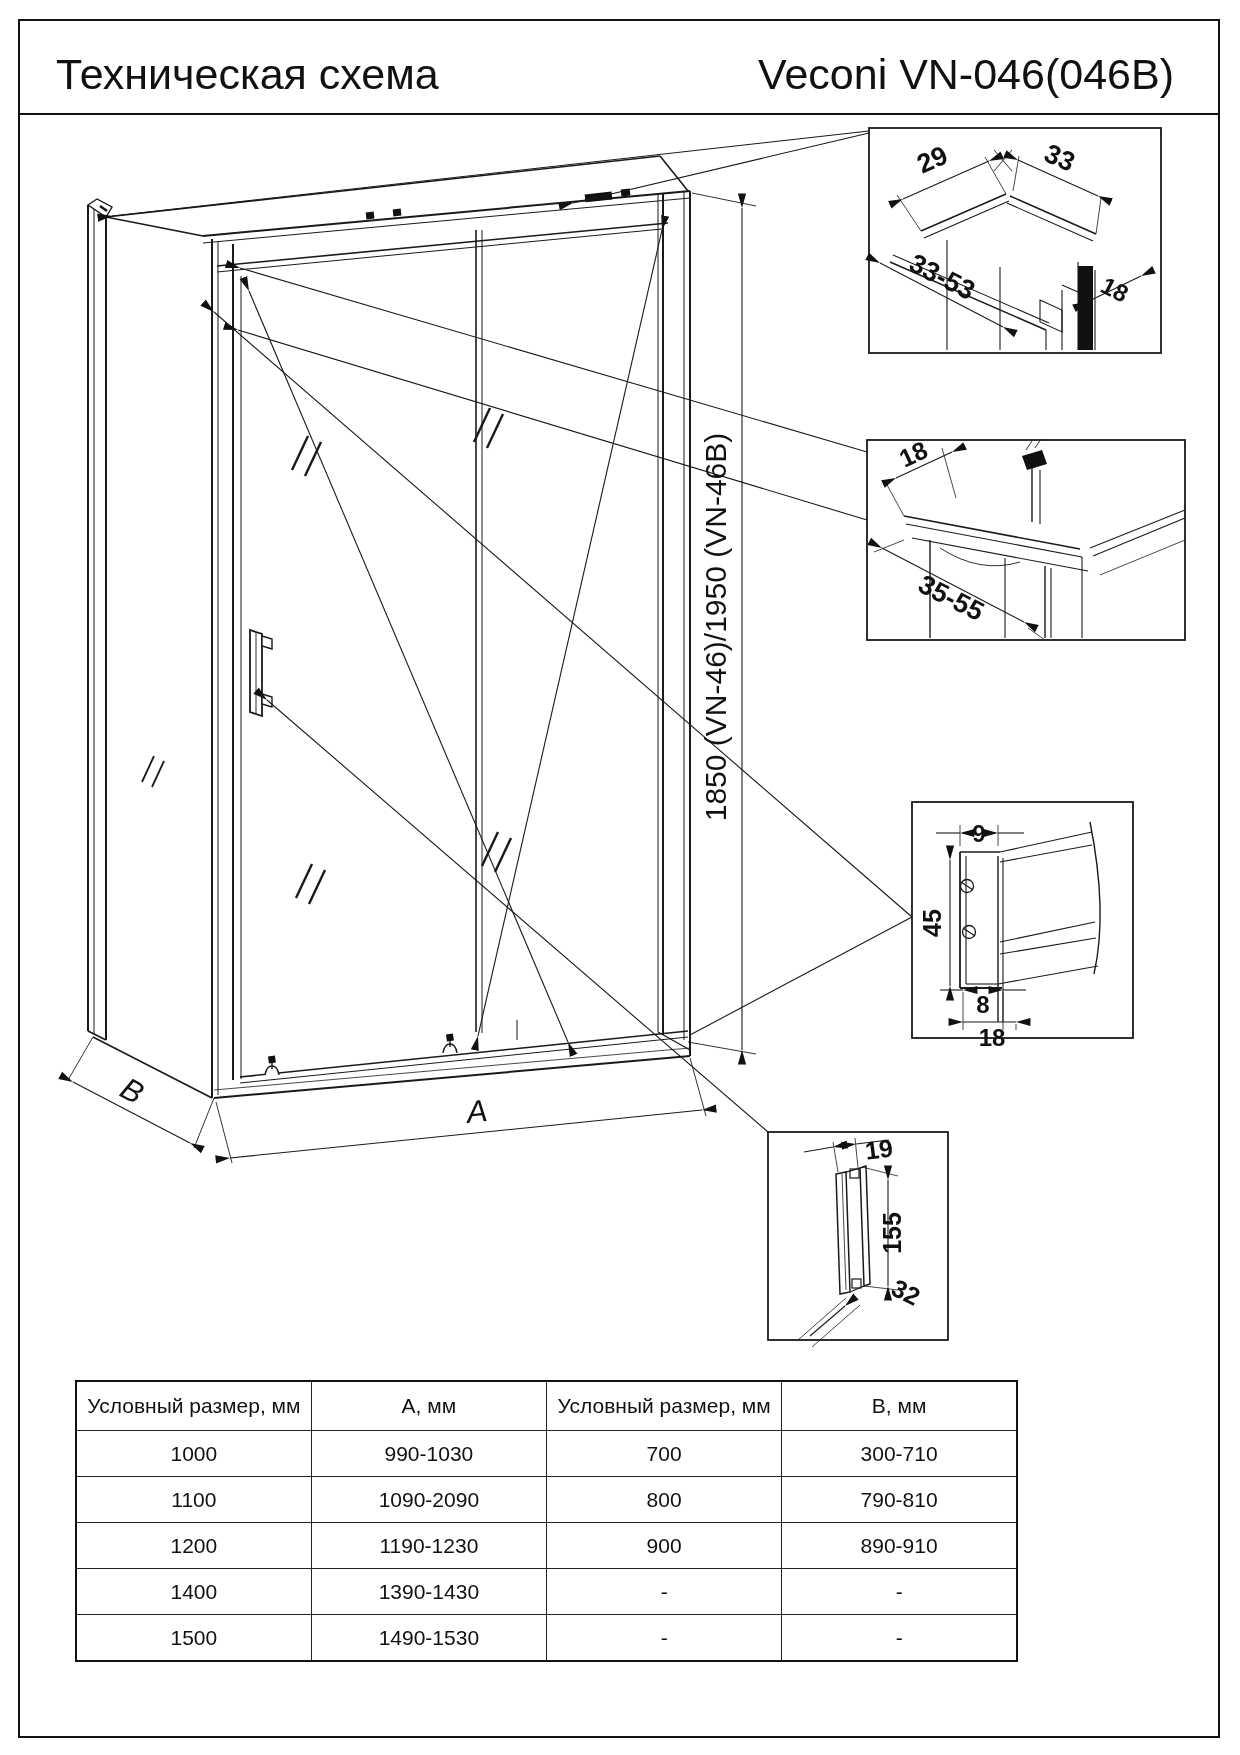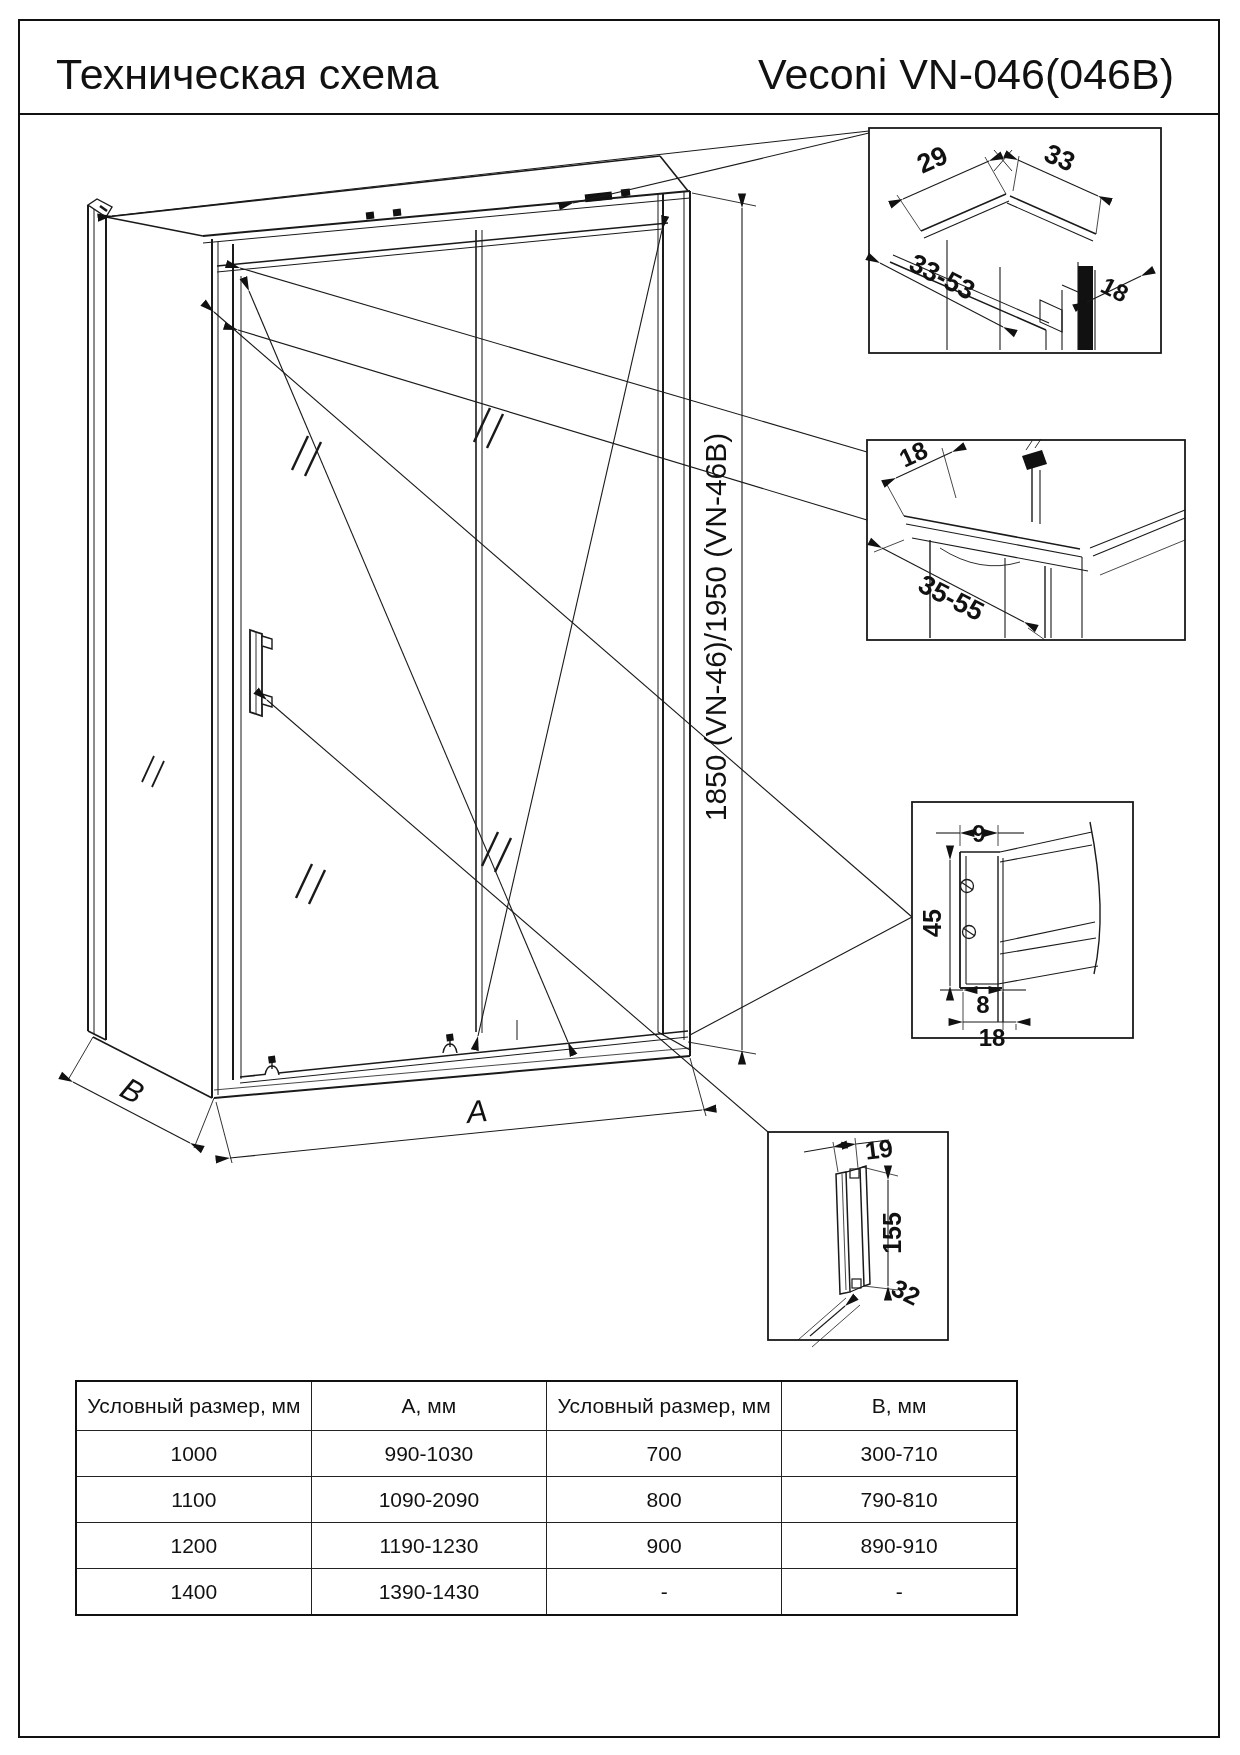--- a/index.html
+++ b/index.html
@@ -292,15 +292,21 @@
       <td>1190-1230</td>
       <td>900</td>
       <td>890-910</td>
     </tr>
     <tr>
       <td>1400</td>
       <td>1390-1430</td>
       <td>-</td>
       <td>-</td>
     </tr>
+    <tr>
+      <td>1500</td>
+      <td>1490-1530</td>
+      <td>-</td>
+      <td>-</td>
+    </tr>
   </tbody>
     </table>
 </div>
 
 </body></html>

